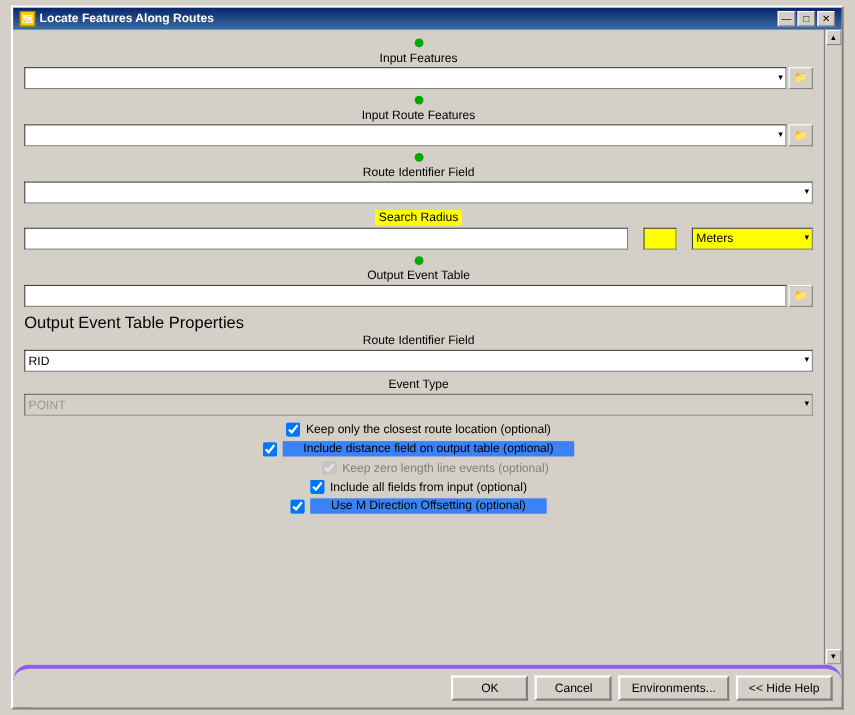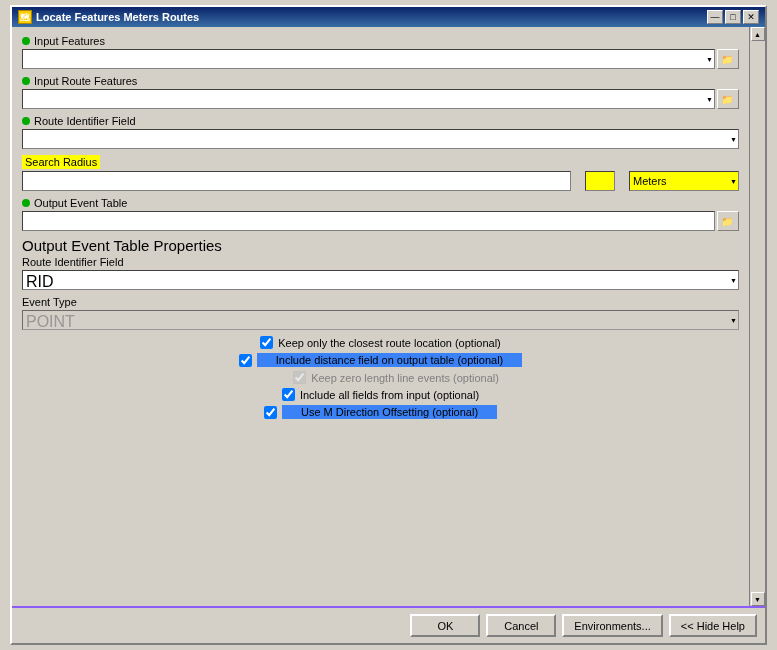--- a/index.html
+++ b/index.html
@@ -85,20 +85,21 @@
       margin-bottom: 6px;
     }
 
     .field-label {
       display: flex;
       align-items: center;
       gap: 4px;
       margin-bottom: 2px;
       font-size: 11px;
       color: #000;
+      flex-direction: column;
     }
 
     .green-dot {
       width: 8px;
       height: 8px;
       background: #00aa00;
       border-radius: 50%;
       flex-shrink: 0;
     }
 
@@ -141,21 +142,21 @@
     }
 
     .select-wrapper select {
       width: 100%;
       height: 20px;
       background: white;
       border: 1px solid #808080;
       border-top-color: #404040;
       border-left-color: #404040;
       padding: 2px 16px 1px 3px;
-      font-size: 16px;
+      font-size: 11px;
       appearance: none;
       -webkit-appearance: none;
     }
 
     .select-wrapper select:disabled {
       background: #d4d0c8;
       color: #808080;
     }
 
     .browse-btn {
@@ -270,23 +271,24 @@
       background: #3b82f6;
       padding: 1px 19px;
     }
 
     .bottom-bar {
       display: flex;
       justify-content: flex-end;
       align-items: flex-end;
       padding: 6px 8px;
       gap: 6px;
-      border-top: 2px solid #8b5cf6;
+      border-top: 4px solid #8b5cf6;
       background: #d4d0c8;
       flex-shrink: 0;
+      border-radius: 15px;
     }
 
     .dialog-btn {
       height: 23px;
       min-width: 70px;
       background: #d4d0c8;
       border: 2px solid #808080;
       border-top-color: #ffffff;
       border-left-color: #ffffff;
       padding: 2px 10px;
@@ -316,21 +318,21 @@
     }
   </style>
 </head>
 <body>
 
 <div class="window">
 
   <div class="title-bar">
     <div class="title-bar-text">
       <div class="title-icon">🗺</div>
-      <span>Locate Features Meters Routes</span>
+      <span>Locate Features Along Routes</span>
     </div>
     <div class="title-controls">
       <button class="title-btn">—</button>
       <button class="title-btn">□</button>
       <button class="title-btn">✕</button>
     </div>
   </div>
 
   <div class="outer-layout">
 

